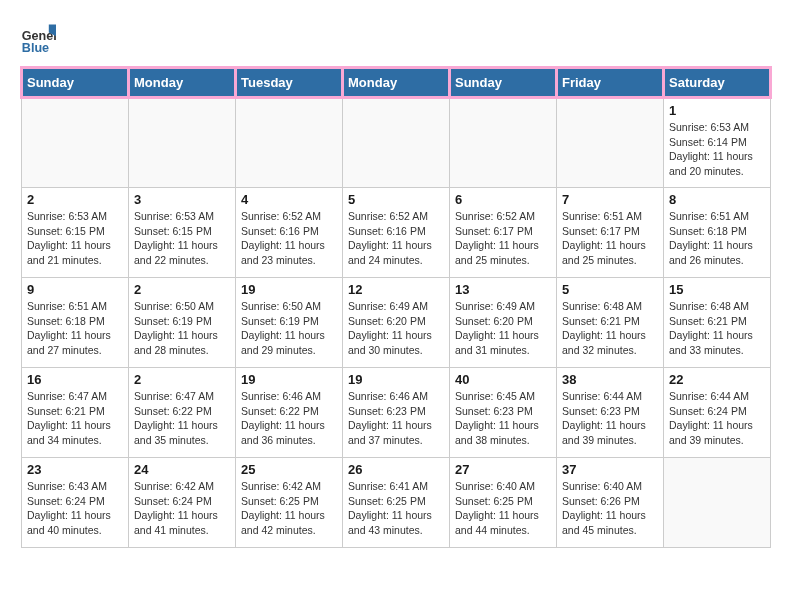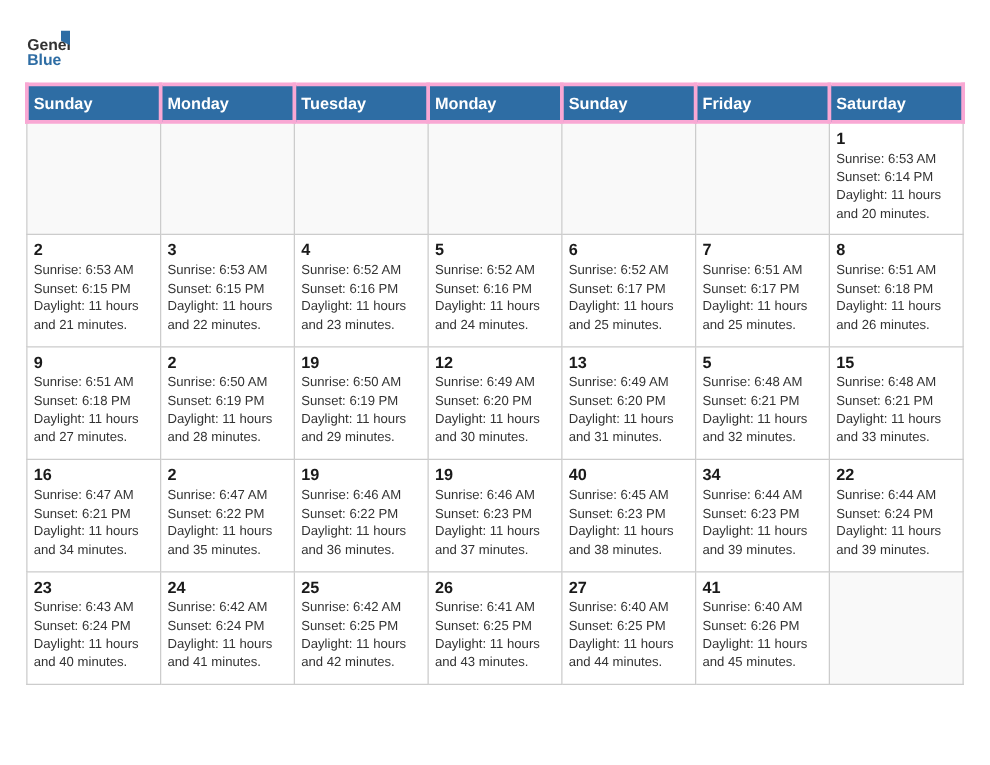--- a/index.html
+++ b/index.html
@@ -201,21 +201,21 @@
         </td>
         <td>
           <span class="day-num">19</span>
           <div class="day-info">Sunrise: 6:46 AM<br>Sunset: 6:23 PM<br>Daylight: 11 hours<br>and 37 minutes.</div>
         </td>
         <td>
           <span class="day-num">40</span>
           <div class="day-info">Sunrise: 6:45 AM<br>Sunset: 6:23 PM<br>Daylight: 11 hours<br>and 38 minutes.</div>
         </td>
         <td>
-          <span class="day-num">34</span>
+          <span class="day-num">38</span>
           <div class="day-info">Sunrise: 6:44 AM<br>Sunset: 6:23 PM<br>Daylight: 11 hours<br>and 39 minutes.</div>
         </td>
         <td>
           <span class="day-num">22</span>
           <div class="day-info">Sunrise: 6:44 AM<br>Sunset: 6:24 PM<br>Daylight: 11 hours<br>and 39 minutes.</div>
         </td>
       </tr>
       <tr class="week-row">
         <td>
           <span class="day-num">23</span>
@@ -231,19 +231,19 @@
         </td>
         <td>
           <span class="day-num">26</span>
           <div class="day-info">Sunrise: 6:41 AM<br>Sunset: 6:25 PM<br>Daylight: 11 hours<br>and 43 minutes.</div>
         </td>
         <td>
           <span class="day-num">27</span>
           <div class="day-info">Sunrise: 6:40 AM<br>Sunset: 6:25 PM<br>Daylight: 11 hours<br>and 44 minutes.</div>
         </td>
         <td>
-          <span class="day-num">41</span>
+          <span class="day-num">37</span>
           <div class="day-info">Sunrise: 6:40 AM<br>Sunset: 6:26 PM<br>Daylight: 11 hours<br>and 45 minutes.</div>
         </td>
         <td class="empty"></td>
       </tr>
     </tbody>
 </table>
 
 </body></html>

